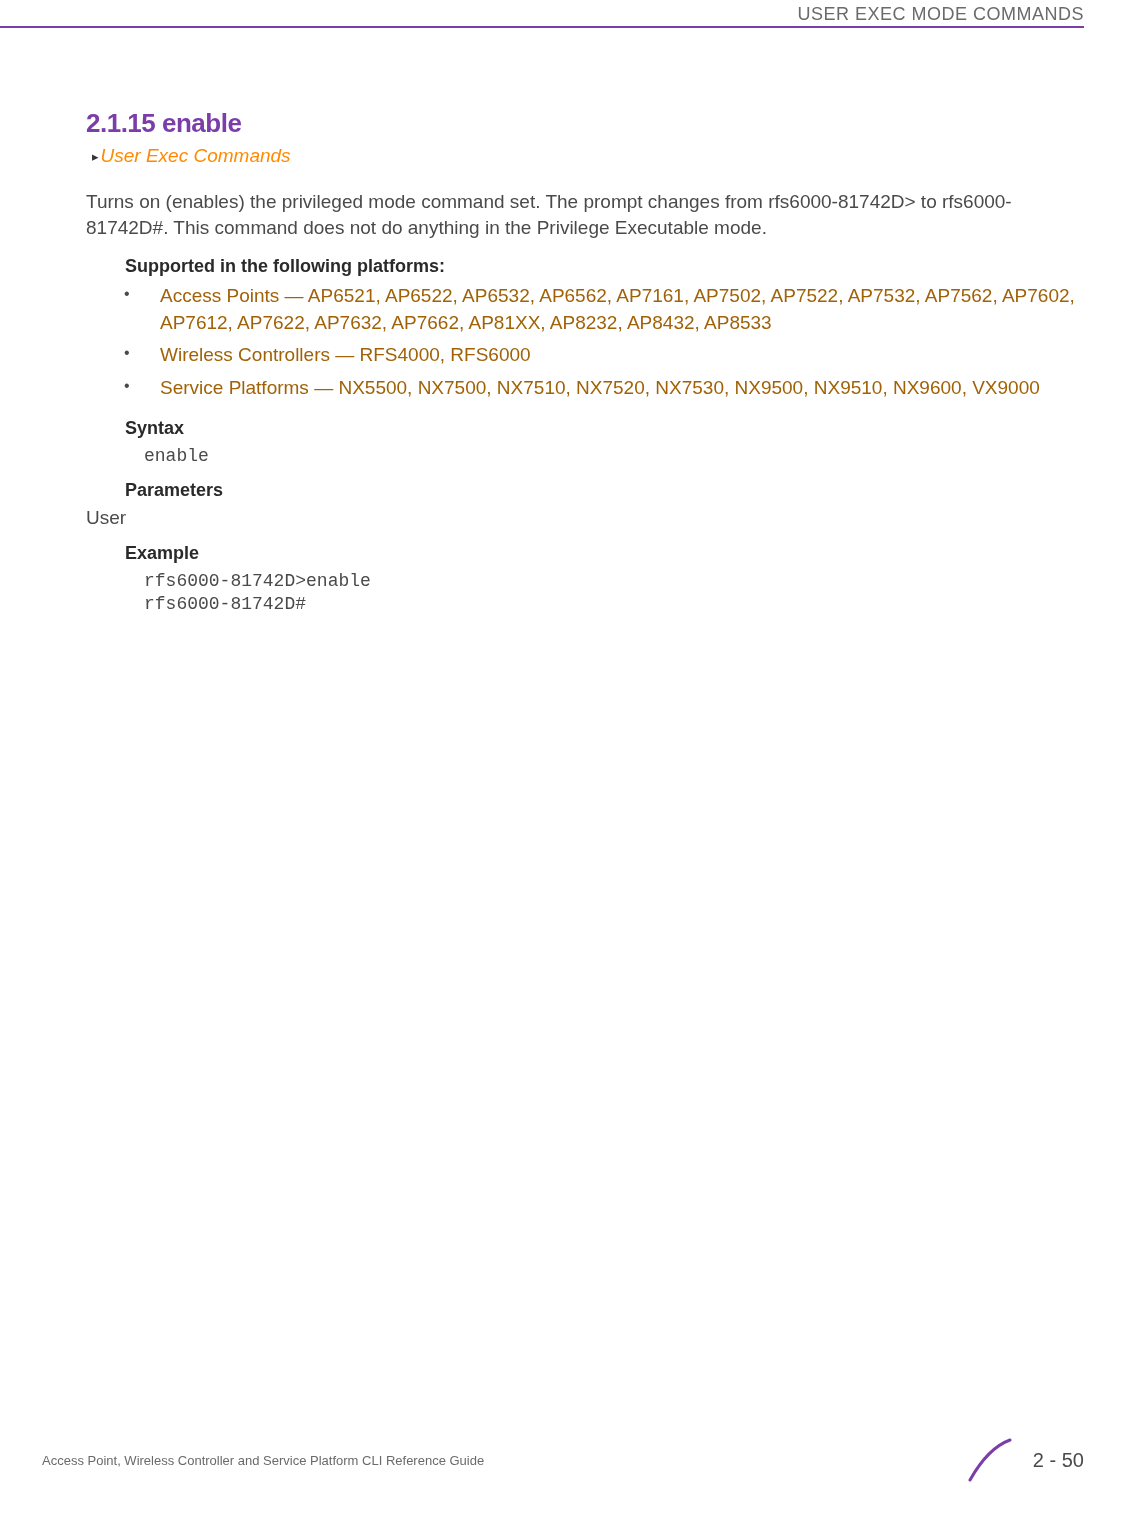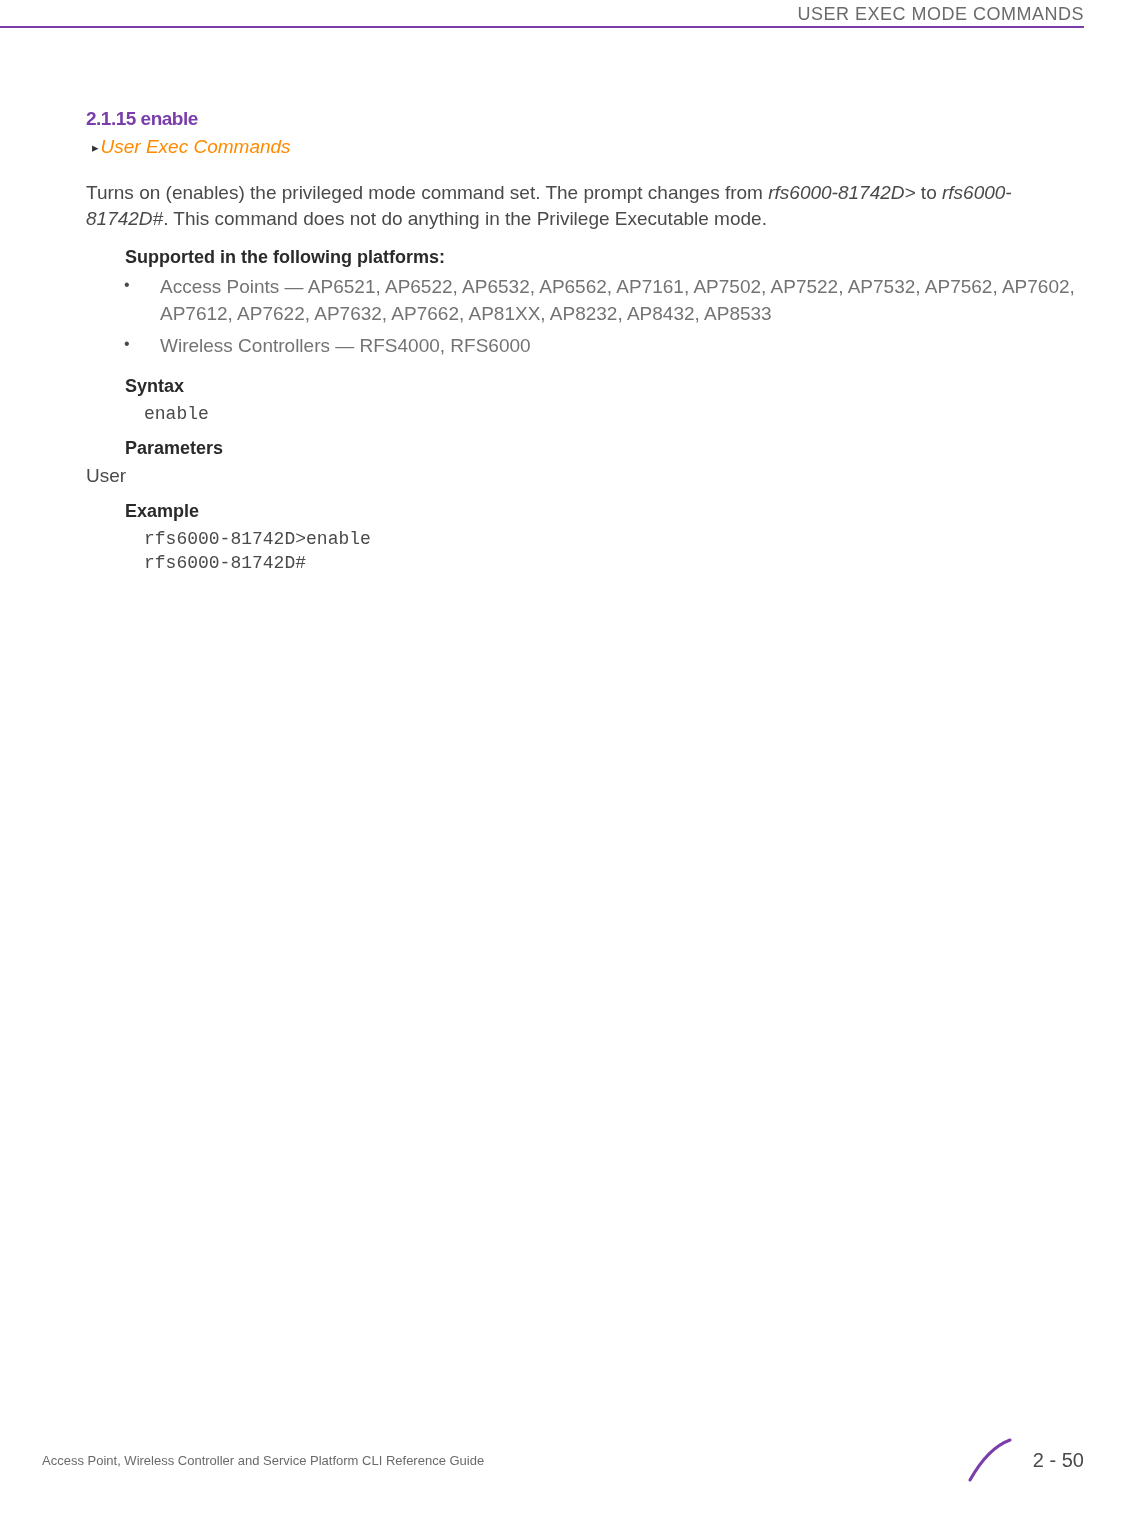--- a/index.html
+++ b/index.html
@@ -33,21 +33,21 @@
       text-align: right;
     }
     .content {
       position: absolute;
       top: 108px;
       left: 86px;
       right: 48px;
     }
     .section-title {
       color: #7a3daa;
-      font-size: 19px;
+      font-size: 26px;
       font-weight: bold;
       font-family: Arial, sans-serif;
       letter-spacing: -0.5px;
       margin-bottom: 6px;
     }
     .subsection-link {
       color: #ff8a00;
       font-style: italic;
       font-size: 19px;
       margin-left: 6px;
@@ -61,39 +61,38 @@
       font-size: 13px;
       font-style: normal;
     }
     .description {
       font-size: 19px;
       line-height: 1.35;
       color: #4a4a4a;
       margin-bottom: 16px;
     }
     .description .italic {
-      font-style: italic;
     }
     .bold-heading {
       font-weight: bold;
       font-size: 18px;
       color: #2a2a2a;
       margin-bottom: 6px;
       margin-top: 12px;
       margin-left: 39px;
     }
     ul.platforms {
       list-style: none;
       margin-left: 38px;
       margin-bottom: 16px;
     }
     ul.platforms li {
       font-size: 19px;
       line-height: 1.4;
-      color: #737373;
+      color: #a16207;
       position: relative;
       padding-left: 36px;
       margin-bottom: 6px;
     }
     ul.platforms li::before {
       content: "•";
       position: absolute;
       left: 0;
       top: 0;
       font-size: 16px;
@@ -159,20 +158,21 @@
     </div>
 
     <p class="description">
       <span>Turns on (enables) the privileged mode command set. The prompt changes from </span><span class="italic">rfs6000-81742D&gt;</span><span> to </span><span class="italic">rfs6000-81742D#</span><span>. This command does not do anything in the Privilege Executable mode.</span>
     </p>
 
     <div class="bold-heading">Supported in the following platforms:</div>
     <ul class="platforms">
       <li>Access Points — AP6521, AP6522, AP6532, AP6562, AP7161, AP7502, AP7522, AP7532, AP7562, AP7602, AP7612, AP7622, AP7632, AP7662, AP81XX, AP8232, AP8432, AP8533</li>
       <li>Wireless Controllers — RFS4000, RFS6000</li>
+      <li>Service Platforms — NX5500, NX7500, NX7510, NX7520, NX7530, NX9500, NX9510, NX9600, VX9000</li>
     </ul>
 
     <div class="bold-heading">Syntax</div>
     <div class="code">enable</div>
 
     <div class="bold-heading">Parameters</div>
     <div class="params-value">User</div>
 
     <div class="bold-heading">Example</div>
     <div class="code">rfs6000-81742D&gt;enable

